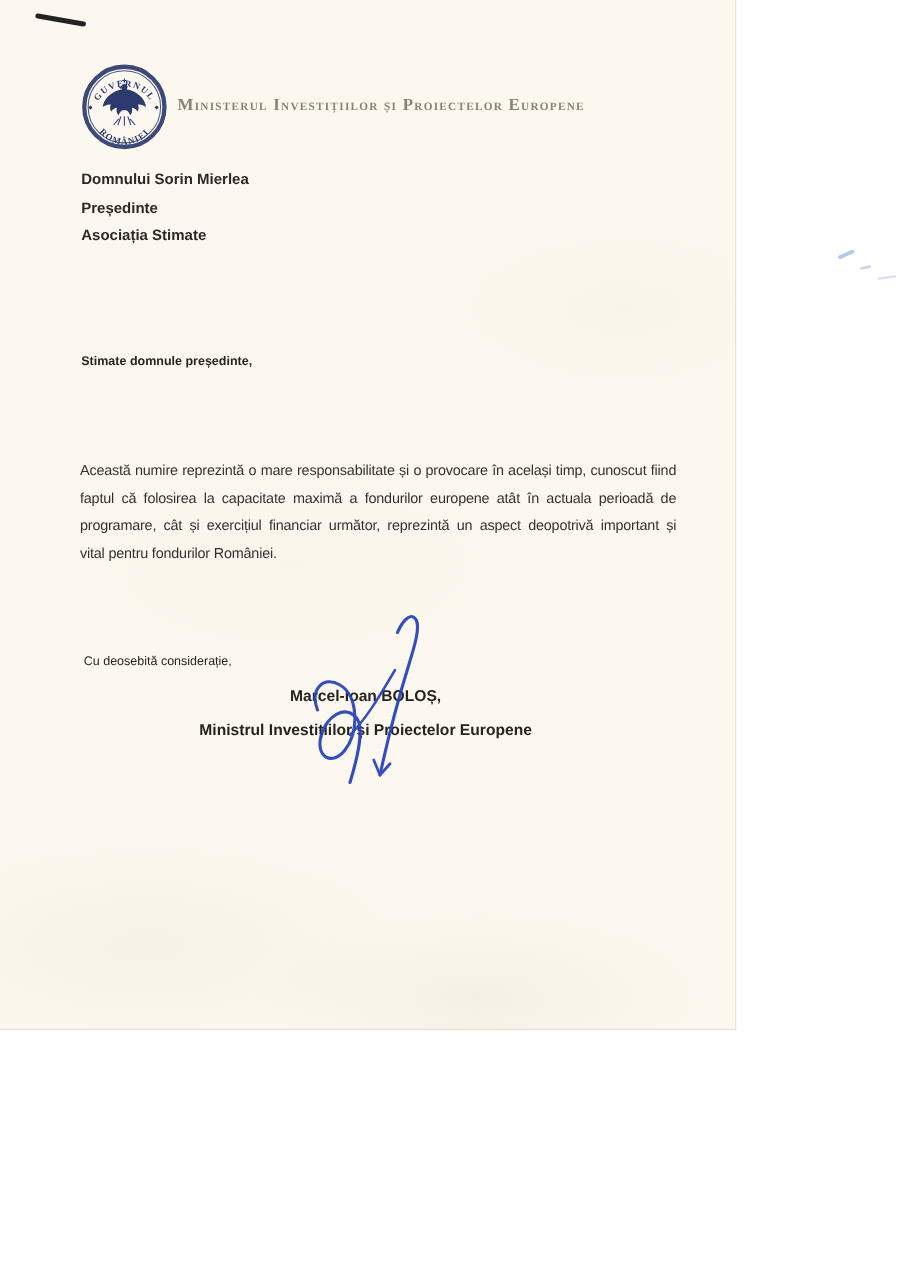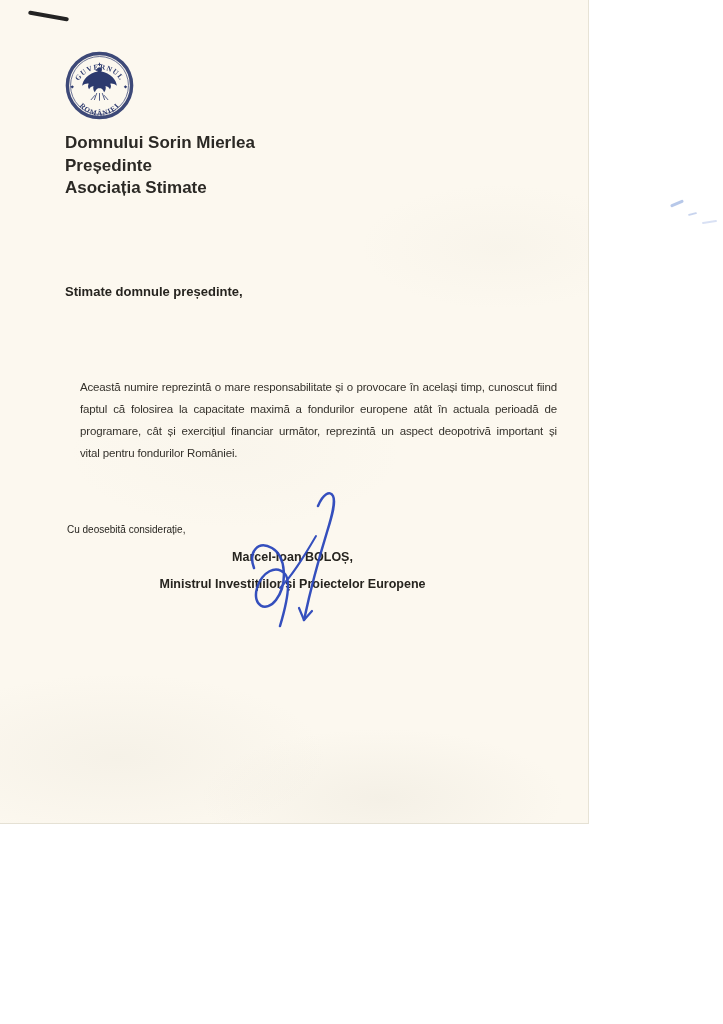--- a/index.html
+++ b/index.html
@@ -36,26 +36,26 @@
   
   .seal { position:absolute; left:65px; top:51px; width:69px; height:69px; }
   .ministry-name {
     position:absolute; left:142px; top:76px; width:400px;
     font-family:"Liberation Serif", serif;
     font-variant:small-caps; font-size:13.5px; letter-spacing:1px;
     color:#8a8274; font-weight:bold;
   }
 
   
-  .txt { color:#302d28; font-size:17px; line-height:22.5px; }
+  .txt { color:#302d28; font-size:12px; line-height:22.5px; }
   .recipient { position:absolute; left:65px; top:132px; font-weight:bold; color:#2b2925; }
-  .salutation { position:absolute; left:65px; top:284px; font-weight:bold; font-size:13px; color:#26241f; }
+  .salutation { position:absolute; left:65px; top:284px; font-weight:bold; font-size:10px; color:#26241f; }
 
   .para { position:absolute; left:64px; width:477px; font-size:11.5px; line-height:22px; letter-spacing:-0.15px; color:#34312b; }
-  .p1 { top:325px; } .p2 { top:376px;margin-left:16px; } .p3 { top:451px; }
+  .p1 { top:325px; } .p2 { top:366px; } .p3 { top:451px; }
   .jline { text-align:justify; text-align-last:justify; }
   .jline.last { text-align-last:left; }
 
   .valediction { position:absolute; left:67px; top:524px; font-weight:normal; font-size:10px; color:#26241f; }
   .center-line { position:absolute; left:0; width:585px; text-align:center; font-weight:bold; font-size:12.5px; color:#26241f; }
   .signer-name  { top:550px; }
   .signer-title { top:577px; }
 
   .signature { position:absolute; left:240px; top:488px; width:100px; height:148px; }
 </style>
@@ -81,20 +81,21 @@
     <text x="85" y="53" font-size="6.5" fill="#2d3a6e">◆</text>
 
     <g fill="#2d3a6e" stroke="#2d3a6e">
       <path stroke-width="1.3" fill="none" d="M50 17 v5 M47.5 19.5 h5"></path>
       <path stroke="none" d="M50 23.5 c-2.1 0 -3.6 1.6 -3.6 3.6 c0 1 .4 1.9 1 2.6 c-6 1.1 -12.1 4.1 -16.4 8.4 c-3.5 3.5 -5.6 8.1 -6.1 12.1 c3 -2.4 6.5 -3.4 9.4 -2.9 c-1.5 3 -1 6 .6 8 c1.5 -2.5 3.4 -3.9 6.4 -4.4 c-1 3.4 0 6.9 2 8.9 c1 -2.9 2.5 -4.9 4.6 -5.9 l4.2 0 c2.1 1 3.6 3 4.6 5.9 c2 -2 3 -5.5 2 -8.9 c3 .5 4.9 1.9 6.4 4.4 c1.6 -2 2.1 -5 .6 -8 c2.9 -.5 6.4 .5 9.4 2.9 c-.5 -4 -2.6 -8.6 -6.1 -12.1 c-4.3 -4.3 -10.4 -7.3 -16.4 -8.4 c.6 -.7 1 -1.6 1 -2.6 c0 -2 -1.5 -3.6 -3.6 -3.6 z"></path>
       <path stroke-width="1.2" fill="none" d="M46 61 l-3.5 10 M50 61 l0 11 M54 61 l3.5 10 M43.5 64 l-6 7 M56.5 64 l6 7"></path>
       <path stroke="none" d="M46.8 26 l-3.4 1.6 l3.4 1.6 z"></path>
     </g>
   </svg>
 
+  <div class="ministry-name">Ministerul Investițiilor și Proiectelor Europene</div>
 
   <div class="recipient txt">
     <div>Domnului Sorin Mierlea</div>
     <div>Președinte</div>
     <div>Asociația Stimate</div>
   </div>
 
   <div class="salutation">Stimate domnule președinte,</div>
 
   <div class="para p2">

